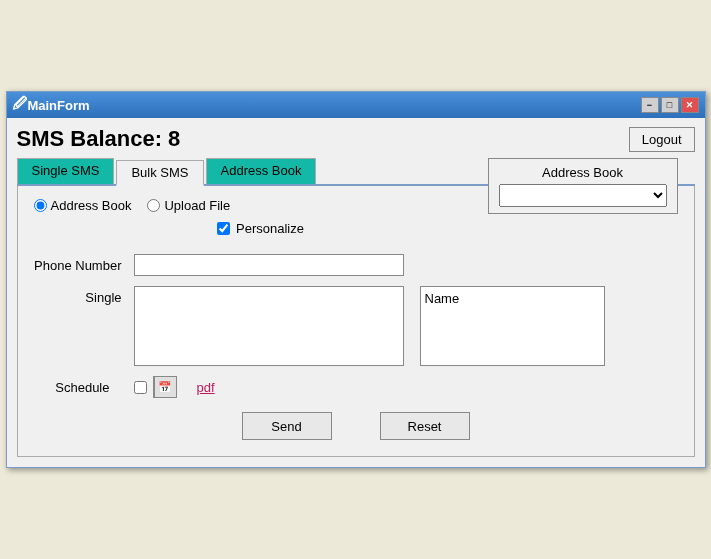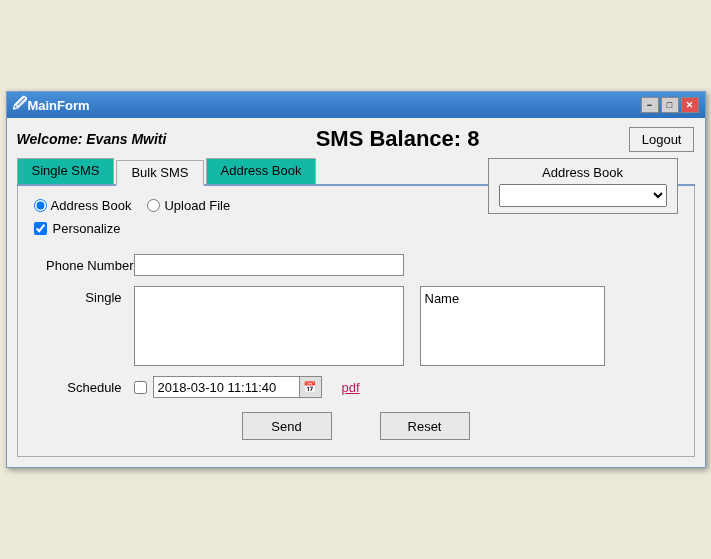--- a/index.html
+++ b/index.html
@@ -130,20 +130,21 @@
       display: flex;
       align-items: center;
       gap: 4px;
     }
 
     .checkbox-row {
       display: flex;
       align-items: center;
       gap: 6px;
       margin-bottom: 12px;
+      justify-content: center;
     }
 
     .address-book-box {
       float: right;
       border: 1px solid #888;
       padding: 6px 10px;
       background: #f0f0f0;
       width: 190px;
       margin-top: -40px;
     }
@@ -167,20 +168,21 @@
 
     .form-row {
       display: flex;
       align-items: center;
       margin-bottom: 10px;
     }
 
     .form-label {
       width: 100px;
       text-align: right;
+      padding-right: 12px;
       font-size: 13px;
     }
 
     .form-input {
       flex: 1;
       max-width: 270px;
     }
 
     .form-input input[type="text"] {
       width: 100%;
@@ -236,21 +238,21 @@
 
     .schedule-row {
       display: flex;
       align-items: center;
       margin-bottom: 14px;
     }
 
     .schedule-label {
       width: 100px;
       text-align: right;
-      padding-right: 12px;
+      padding-right: 24px;
       font-size: 13px;
     }
 
     .schedule-input-wrapper {
       display: flex;
       align-items: center;
       border: 1px solid #888;
       background: white;
       height: 22px;
     }
@@ -326,21 +328,20 @@
     <div class="title-bar-controls">
       <div class="tb-btn">−</div>
       <div class="tb-btn">□</div>
       <div class="tb-btn close">✕</div>
     </div>
   </div>
 
   <div class="main-content">
 
     <div class="header-row">
-      <div class="welcome-text">Welcome: Evans Mwiti</div>
       <div class="balance-text">SMS Balance: 8</div>
       <button class="logout-btn">Logout</button>
     </div>
 
     <div class="tabs">
       <div class="tab">Single SMS</div>
       <div class="tab active">Bulk SMS</div>
       <div class="tab">Address Book</div>
     </div>
 
@@ -389,21 +390,20 @@
           <textarea class="message-textarea" style=""></textarea>
           <div class="name-box">
             <span>Name</span>
           </div>
         </div>
 
         <div class="schedule-row">
           <div class="schedule-label">Schedule</div>
           <input type="checkbox" class="schedule-checkbox" style="">
           <div class="schedule-input-wrapper">
-            <input type="text" class="schedule-text" value="2018-03-10 11:11:40" style="">
             <div class="schedule-cal-btn">📅</div>
           </div>
           <a class="pdf-link">pdf</a>
         </div>
 
         <div class="button-row">
           <button class="action-btn">Send</button>
           <button class="action-btn">Reset</button>
         </div>
       </div>

